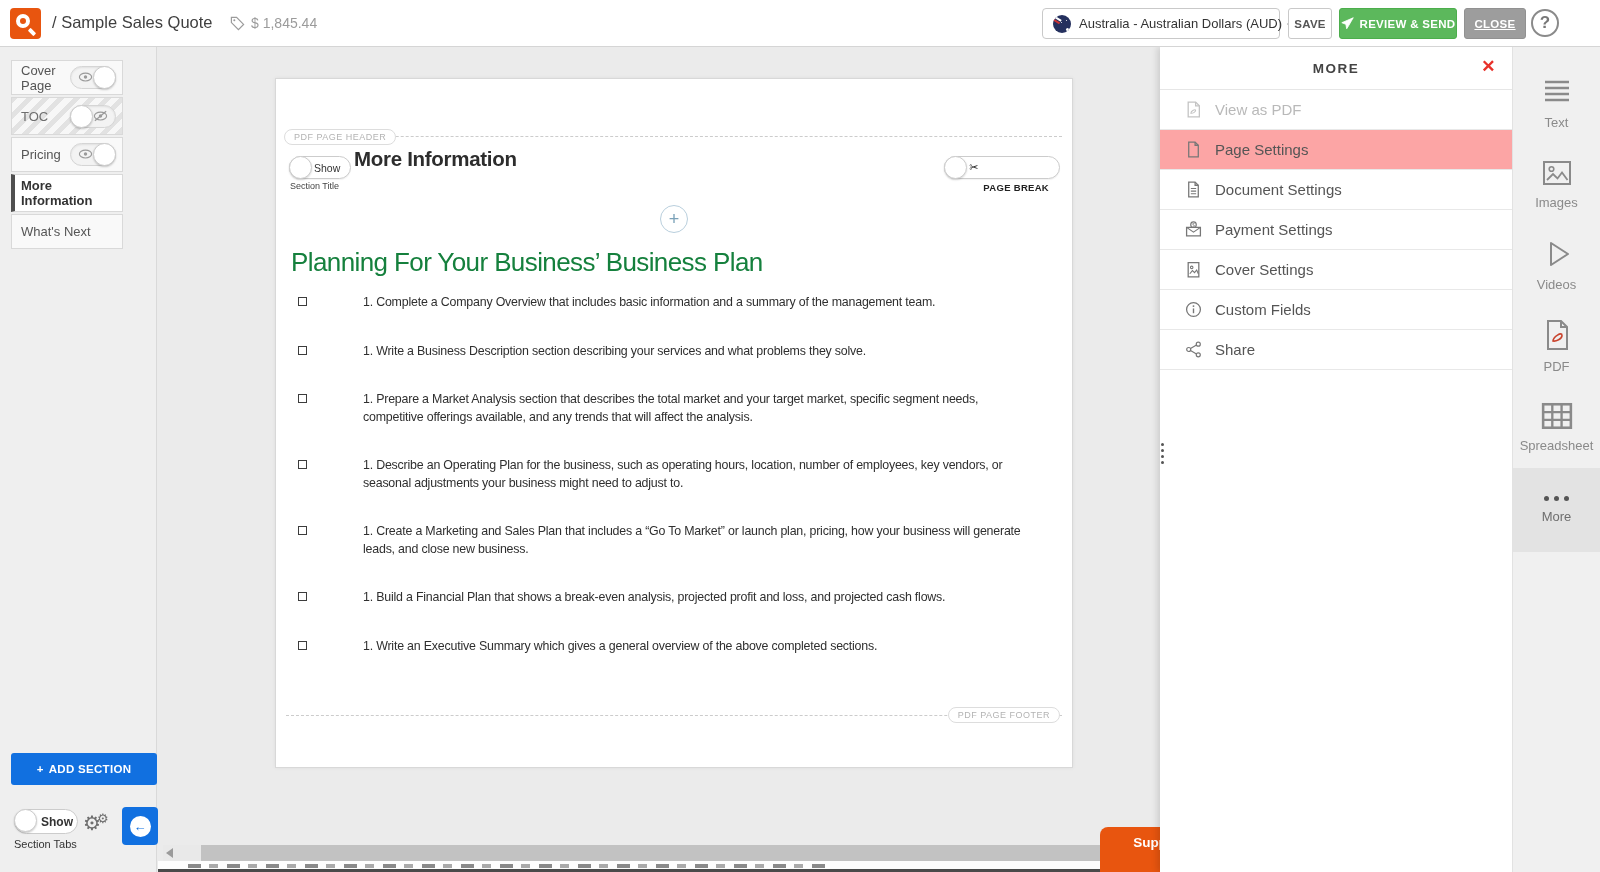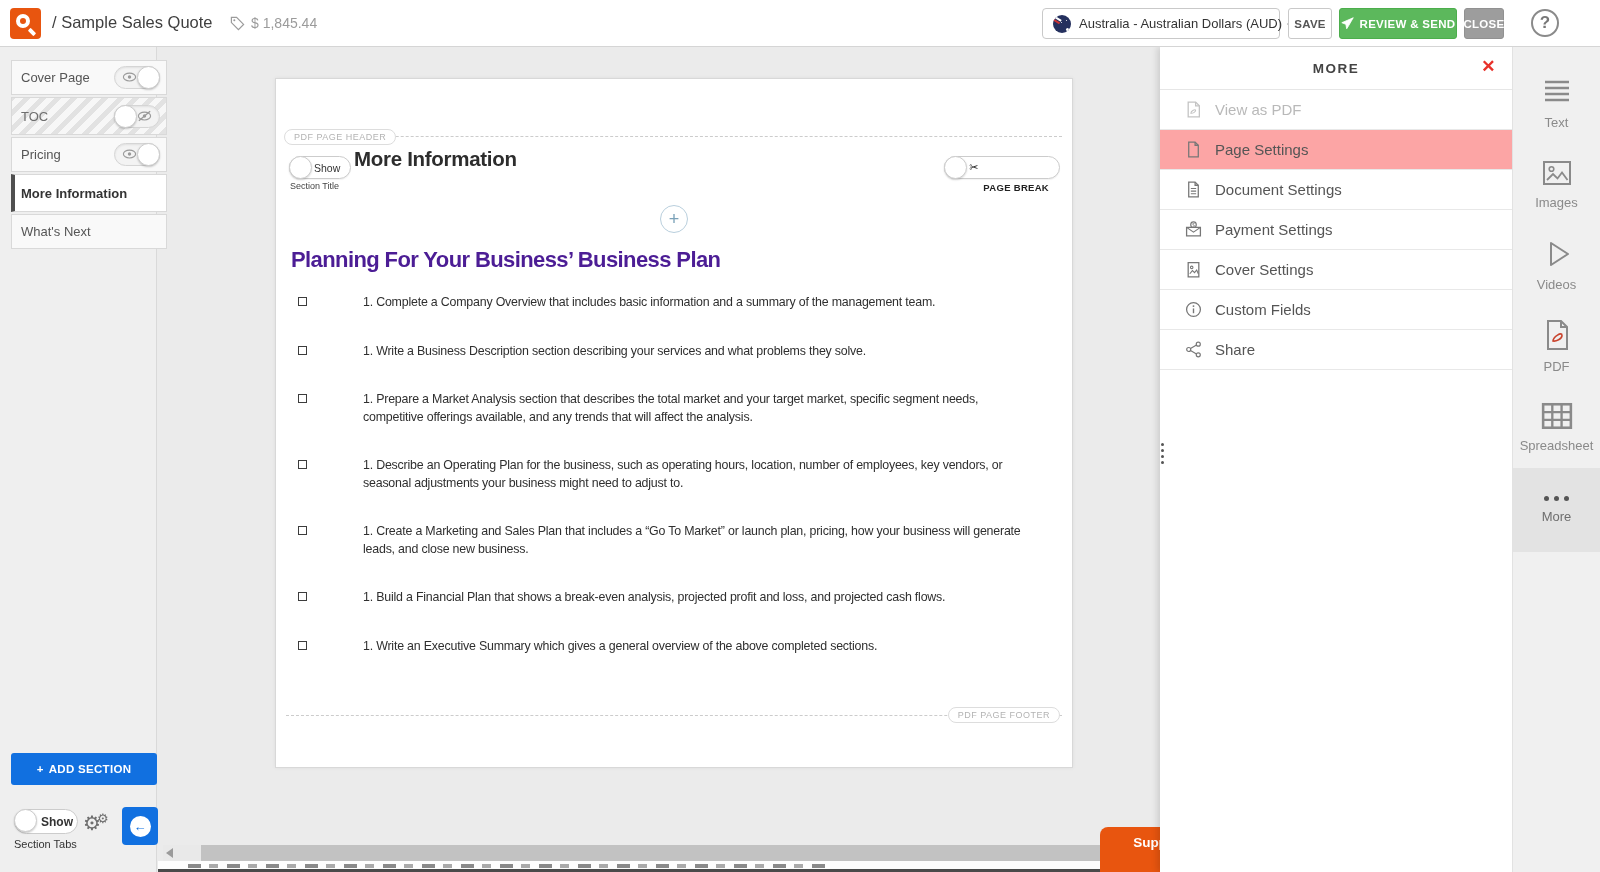--- a/index.html
+++ b/index.html
@@ -17,26 +17,26 @@
   .amount-wrap .amt { font-size:14px; color:#9b9b9b;text-align:center; }
   .currency { position:absolute; left:1042px; top:8px; width:238px; height:31px; background:#fff; border:1px solid #c9c9c9; border-radius:4px; display:flex; align-items:center; padding:0 10px; gap:8px; cursor:pointer; }
   .flag { width:18px; height:18px; border-radius:50%; background:#24305e; position:relative; overflow:hidden; flex:0 0 18px; }
   .flag:before { content:""; position:absolute; left:-2px; top:2px; width:11px; height:2px; background:#fff; transform:rotate(32deg); box-shadow:0 3px 0 #c33; }
   .flag:after { content:""; position:absolute; right:2px; bottom:2px; width:3px; height:3px; background:#fff; border-radius:50%; box-shadow:-6px -7px 0 -1px #fff, -1px -9px 0 -1px #fff; }
   .currency .cur-label { font-size:13px; color:#333; white-space:nowrap; }
   .chev { width:8px; height:8px; border-right:2px solid #555; border-bottom:2px solid #555; transform:rotate(45deg); margin-left:auto; margin-top:-4px; }
   .btn { position:absolute; top:8px; height:31px; border-radius:3px; font-size:11.5px; font-weight:bold; display:flex; align-items:center; justify-content:center; cursor:pointer; letter-spacing:.3px; }
   .btn-save { left:1288px; width:44px; background:#fff; border:1px solid #c9c9c9; color:#555; }
   .btn-send { left:1339px; width:118px; background:#5cb85c; color:#fff; border:1px solid #4cae4c; gap:6px; }
-  .btn-close { left:1464px; width:40px; background:#9d9d9d; color:#fff; border:1px solid #919191; }
+  .btn-close { left:1464px; width:62px; background:#9d9d9d; color:#fff; border:1px solid #919191;text-decoration:underline; }
   .help { position:absolute; left:1531px; top:9px; width:28px; height:28px; border:2px solid #8a8a8a; border-radius:50%; color:#777; font-size:17px; font-weight:bold; display:flex; align-items:center; justify-content:center; cursor:pointer; }
 
   
   .sidebar { position:absolute; left:0; top:47px; width:157px; bottom:0; background:#efefef; border-right:1px solid #d9d9d9; z-index:5; }
-  .sec-row { position:relative; margin:0 0 2px 11px; width:156px; height:35px; background:#f9f9f9; border:1px solid #d9d9d9; display:flex; align-items:center; padding:0 6px 0 9px; font-size:13px; color:#555; cursor:pointer; }
+  .sec-row { position:relative; margin:0 0 2px 11px; width:112px; height:35px; background:#f9f9f9; border:1px solid #d9d9d9; display:flex; align-items:center; padding:0 6px 0 9px; font-size:13px; color:#555; cursor:pointer; }
   .sec-row:first-child { margin-top:13px; }
   .sec-row.hatched { height:38px; background:repeating-linear-gradient(-45deg,#e2e2e2 0 5px,#f7f7f7 5px 11px); color:#6e6e6e; }
   .sec-row.active { height:38px; background:#fff; border-left:4px solid #4f4f4f; font-weight:bold; color:#333; padding-left:6px; }
   .tgl { margin-left:auto; width:46px; height:23px; border-radius:12px; background:#f3f3f3; border:1px solid #d5d5d5; position:relative; box-shadow:inset 0 1px 2px rgba(0,0,0,.08); flex:0 0 46px; cursor:pointer; }
   .knob { position:absolute; top:-1px; width:23px; height:23px; background:#fff; border:1px solid #ccc; border-radius:50%; box-shadow:0 1px 2px rgba(0,0,0,.2); }
   .knob.right { right:-1px; } .knob.left { left:-1px; }
   .eyewrap { position:absolute; top:4px; } .eyewrap.l { left:7px; } .eyewrap.r { right:7px; }
   .add-section { position:absolute; left:11px; top:706px; width:146px; height:32px; background:#1170e0; color:#fff; border-radius:3px; font-size:11.5px; font-weight:bold; display:flex; align-items:center; justify-content:center; gap:5px; cursor:pointer; letter-spacing:.3px; }
   .show-pill { position:absolute; left:14px; top:762px; width:64px; height:25px; border:1px solid #ccc; border-radius:13px; background:#fff; cursor:pointer; }
   .show-pill .lbl { position:absolute; left:26px; top:5px; font-size:12px; font-weight:bold; color:#333; }
@@ -49,21 +49,21 @@
   
   .main { position:absolute; left:158px; top:47px; right:88px; bottom:0; background:#ebebeb; }
   .page { position:absolute; left:117px; top:31px; width:798px; height:690px; background:#fff; border:1px solid #d8d8d8; box-shadow:0 0 4px rgba(0,0,0,.06); }
   .dash { position:absolute; left:10px; right:10px; border-top:1px dashed #ccc; }
   .pill-tag { position:absolute; background:#fff; border:1px solid #ddd; border-radius:10px; padding:2px 9px; font-size:9px; color:#b3b3b3; letter-spacing:.5px; z-index:2; }
   .mini-toggle { height:23px; border:1px solid #ccc; border-radius:12px; background:#fff; display:flex; align-items:center; position:relative; padding-left:24px; padding-right:10px; cursor:pointer; box-shadow:0 1px 1px rgba(0,0,0,.05); }
   .mini-toggle .mknob { position:absolute; left:-1px; top:-1px; width:23px; height:23px; background:#fff; border:1px solid #ccc; border-radius:50%; box-shadow:0 1px 2px rgba(0,0,0,.15); }
   .sec-title { position:absolute; left:78px; top:68px; font-size:20.5px; color:#2d2d2d; letter-spacing:-0.3px; }
   .sec-title-cap { position:absolute; left:14px; top:102px; font-size:9px; color:#444; }
   .plus-btn { position:absolute; left:50%; top:126px; margin-left:-14px; width:28px; height:28px; border:1px solid #b9cfdd; border-radius:50%; background:#fff; color:#7aa1b8; font-size:18px; font-weight:300; display:flex; align-items:center; justify-content:center; cursor:pointer; }
-  .doc-head { position:absolute; left:15px; top:168px; font-size:22px; color:#4c1d95; letter-spacing:-0.6px; font-weight:700; }
+  .doc-head { position:absolute; left:15px; top:168px; font-size:26px; color:#15803d; letter-spacing:-0.6px; font-weight:400; }
   .checks { position:absolute; left:15px; top:215px; width:748px; }
   .chk { display:flex; margin-bottom:31px; }
   .chk .box { width:9px; height:9px; border:1.2px solid #3c3c3c; margin:3px 0 0 7px; flex:0 0 9px; cursor:pointer; }
   .chk .txt { margin-left:56px; font-size:12.4px; line-height:17.5px; color:#2f2f2f; letter-spacing:-0.2px; }
 
   
   .more-panel { position:absolute; left:1160px; top:47px; width:352px; bottom:0; background:#fff; box-shadow:-3px 0 6px rgba(0,0,0,.12); z-index:8; }
   .more-head { height:43px; display:flex; align-items:center; justify-content:center; font-size:13.5px; font-weight:bold; letter-spacing:1.5px; color:#444; border-bottom:1px solid #e6e6e6; position:relative; }
   .more-close { position:absolute; right:15px; top:11px; color:#e8312a; font-size:17px; font-weight:bold; cursor:pointer; line-height:1; }
   .mitem { height:40px; display:flex; align-items:center; gap:13px; padding-left:25px; border-bottom:1px solid #e8e8e8; font-size:15px; color:#555; cursor:pointer; }

